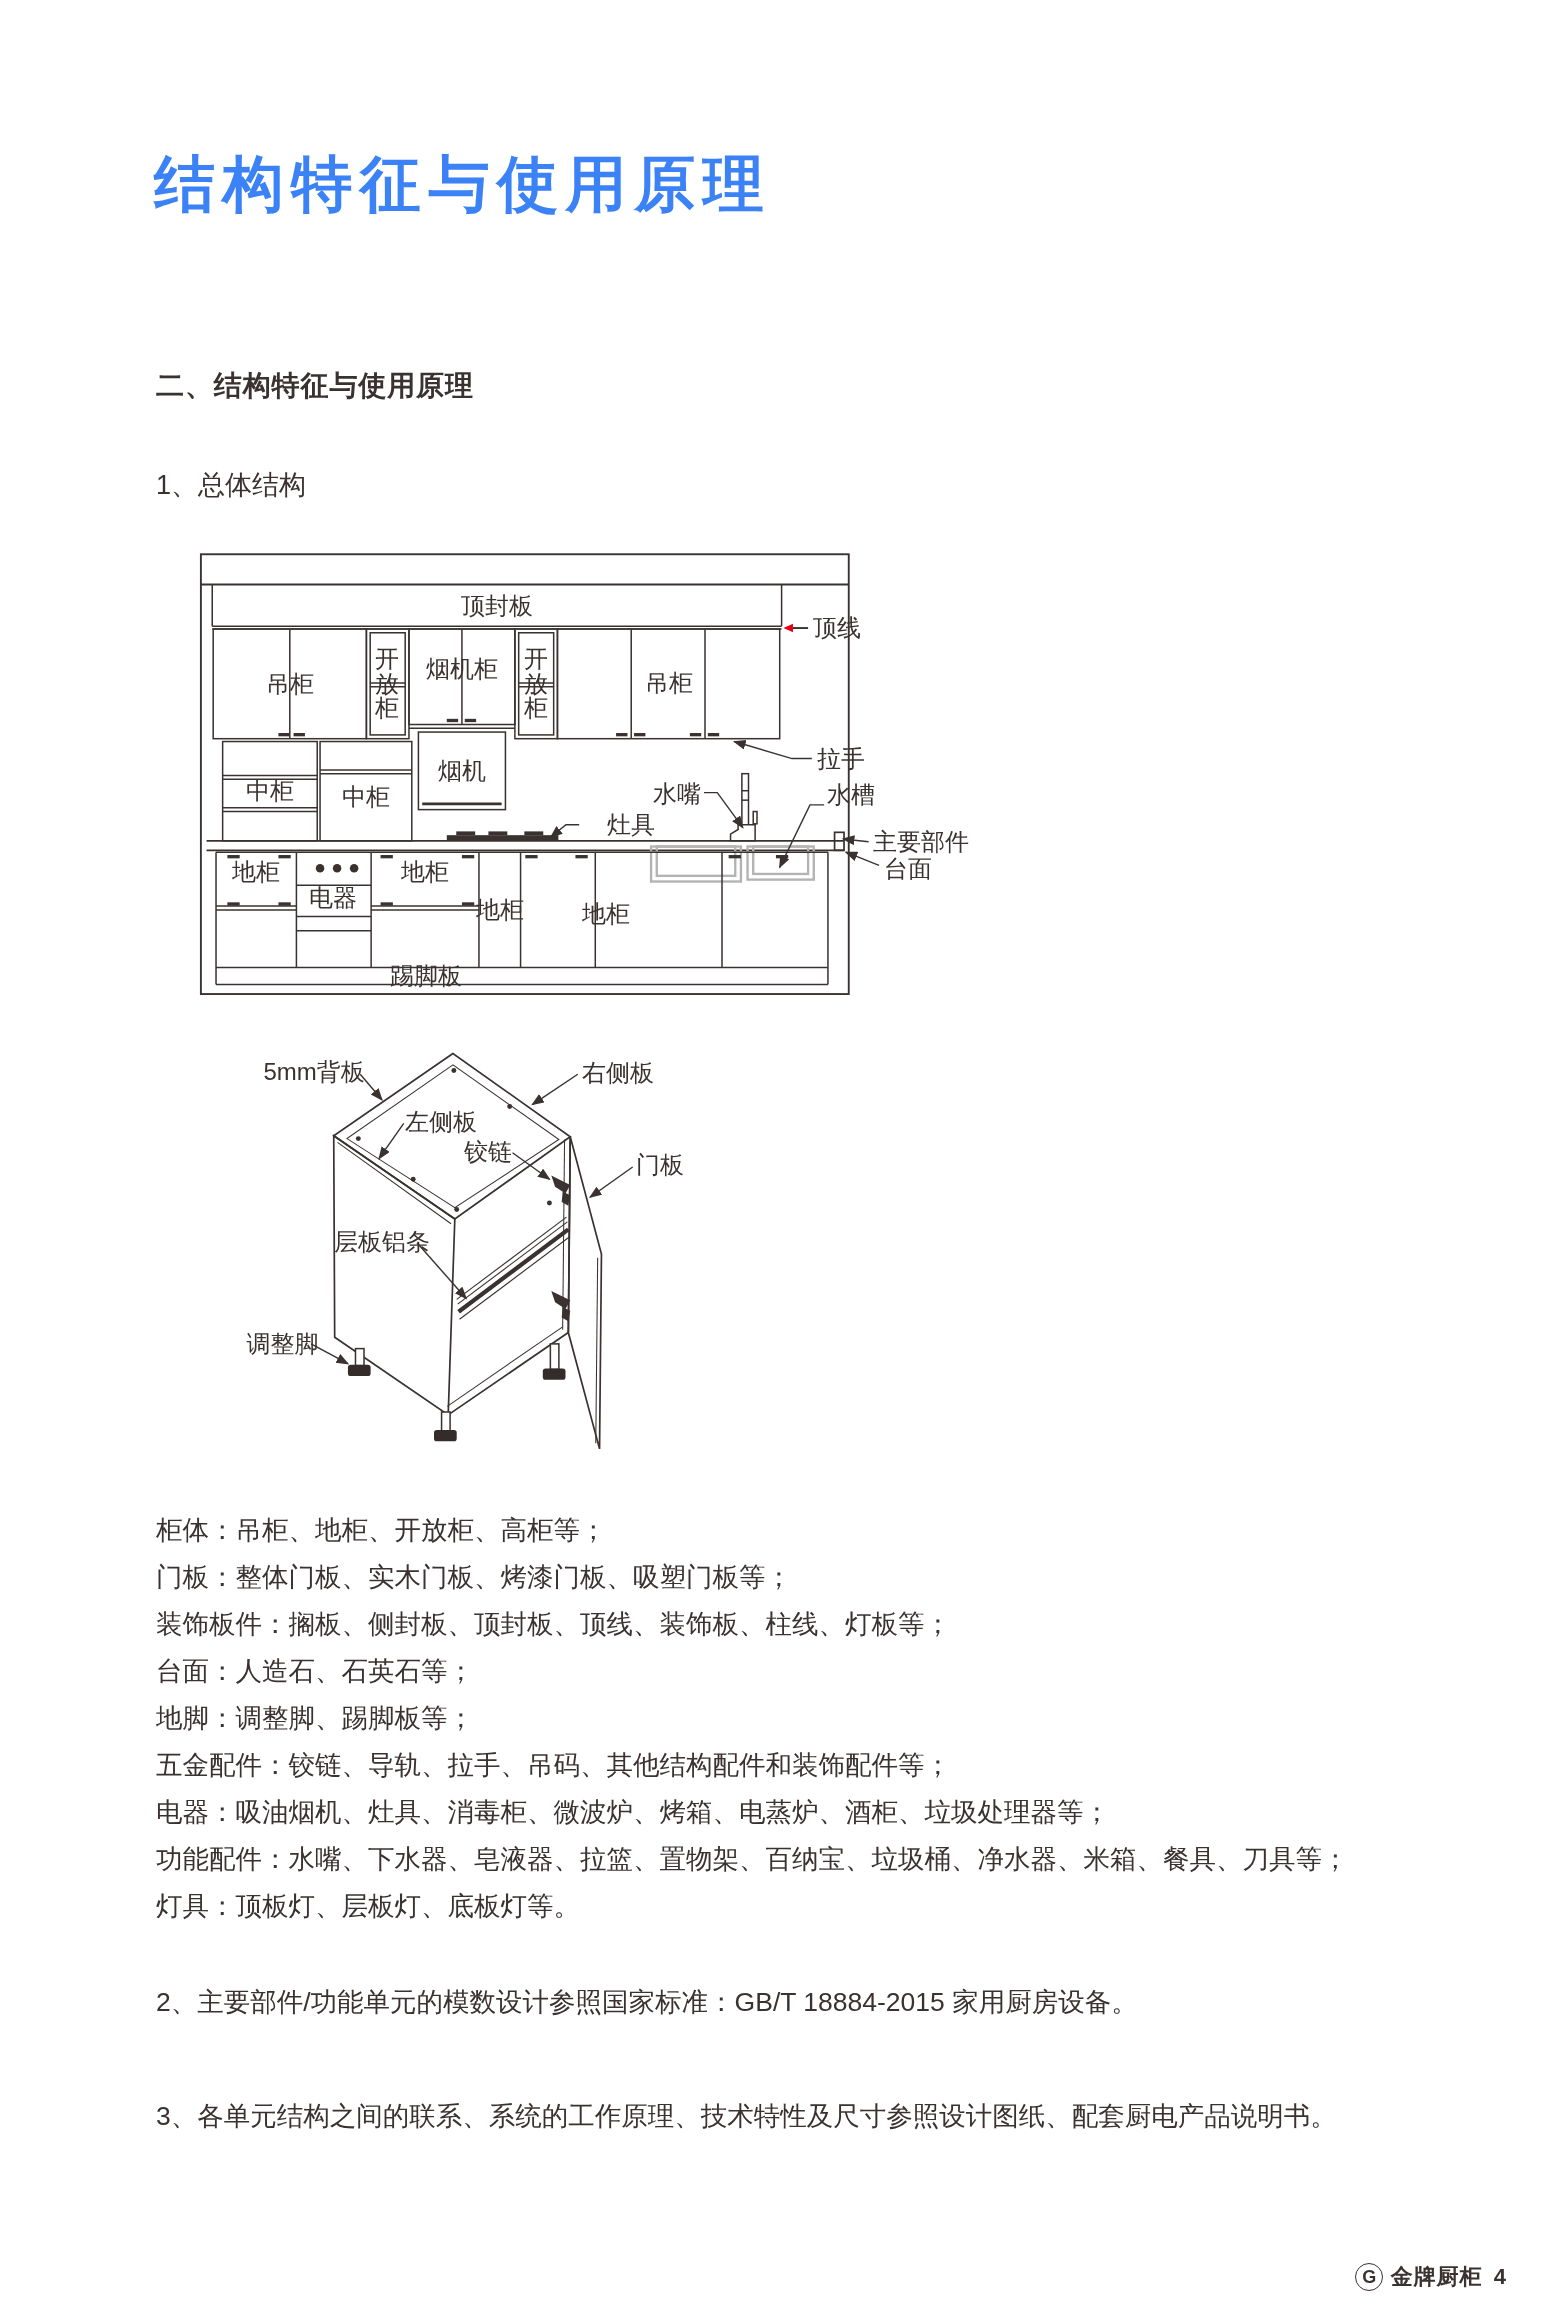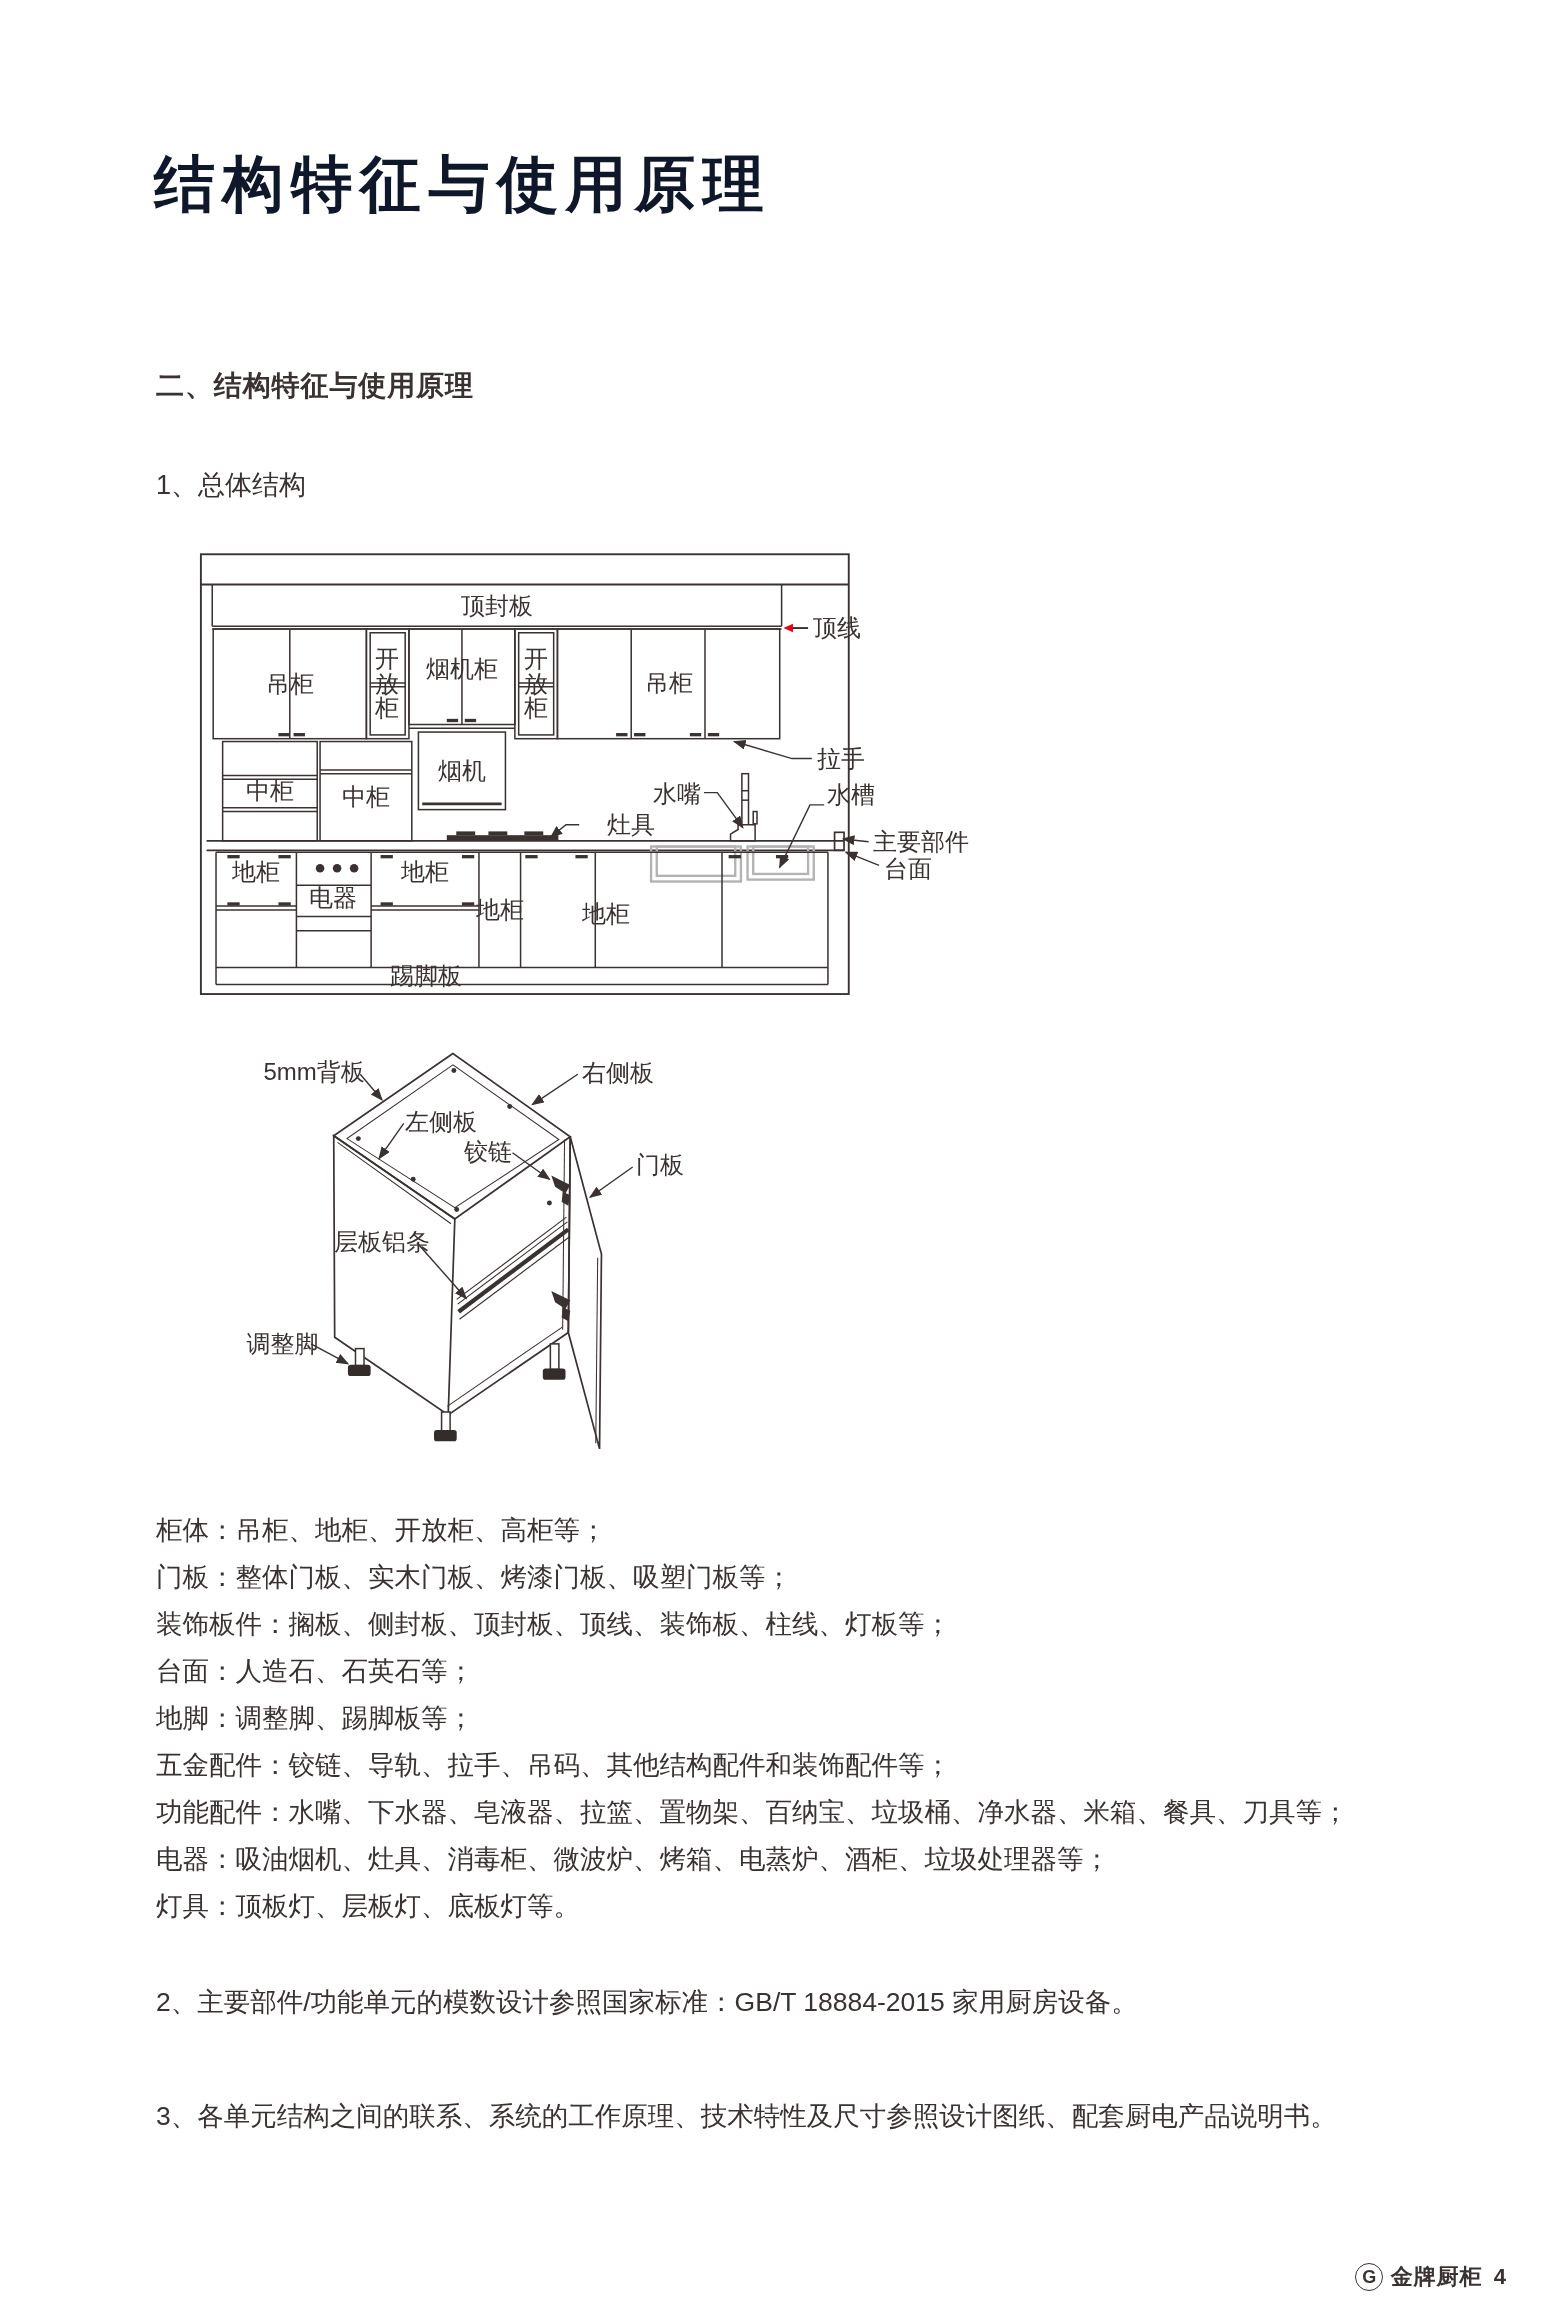--- a/index.html
+++ b/index.html
@@ -2,21 +2,21 @@
 <html style="font-size:15px"><head>
 <meta charset="utf-8">
 <style>
   * { margin:0; padding:0; box-sizing:border-box; }
   html,body { background:#ffffff; }
   body {
     width:1561px; height:2319px; position:relative; overflow:hidden;
     font-family:"Liberation Sans", sans-serif; color:#3a3231;
   }
   .abs { position:absolute; }
-  .title { font-size:61px; font-weight:bold; letter-spacing:7.6px; color:#0f172a; }
+  .title { font-size:61px; font-weight:bold; letter-spacing:7.6px; color:#3b82f6; }
   .h2 { font-size:28px; font-weight:bold; letter-spacing:0.9px; }
   .h3 { font-size:27px; font-weight:normal; }
   .bodytext { font-size:26.5px; line-height:47px; white-space:nowrap; }
   .note { font-size:26.5px; white-space:nowrap; }
   .diagram { position:absolute; }
   .diagram svg { position:absolute; left:0; top:0; }
   .lbl { position:absolute; font-size:24px; line-height:25.6px; white-space:nowrap; color:#3a3231; }
   .ctr { transform:translate(-50%,-50%); }
   .lblv { position:absolute; font-size:24px; line-height:24.6px; width:25.6px;
           word-break:break-all; text-align:center; transform:translate(-50%,-50%); }
@@ -286,22 +286,22 @@
   <div class="lbl" style="left:9.5px;  top:287px;">调整脚</div>
 </div>
 
 <div class="abs bodytext" style="left:156px; top:1507px;">
   <div>柜体：吊柜、地柜、开放柜、高柜等；</div>
   <div>门板：整体门板、实木门板、烤漆门板、吸塑门板等；</div>
   <div>装饰板件：搁板、侧封板、顶封板、顶线、装饰板、柱线、灯板等；</div>
   <div>台面：人造石、石英石等；</div>
   <div>地脚：调整脚、踢脚板等；</div>
   <div>五金配件：铰链、导轨、拉手、吊码、其他结构配件和装饰配件等；</div>
+  <div>电器：吸油烟机、灶具、消毒柜、微波炉、烤箱、电蒸炉、酒柜、垃圾处理器等；</div>
   <div>功能配件：水嘴、下水器、皂液器、拉篮、置物架、百纳宝、垃圾桶、净水器、米箱、餐具、刀具等；</div>
-  <div>电器：吸油烟机、灶具、消毒柜、微波炉、烤箱、电蒸炉、酒柜、垃圾处理器等；</div>
   <div>灯具：顶板灯、层板灯、底板灯等。</div>
 </div>
 
 <div class="abs note" style="left:156px; top:1984px;text-align:right;">2、主要部件/功能单元的模数设计参照国家标准：GB/T 18884-2015 家用厨房设备。</div>
 <div class="abs note" style="left:156px; top:2078px;margin-top:20px;">3、各单元结构之间的联系、系统的工作原理、技术特性及尺寸参照设计图纸、配套厨电产品说明书。</div>
 
 <div class="footer" style="right:55px; top:2262px;">
   <div class="logo-circle">G</div>
   <div class="brand">金牌厨柜</div>
   <div class="pagenum">4</div>

